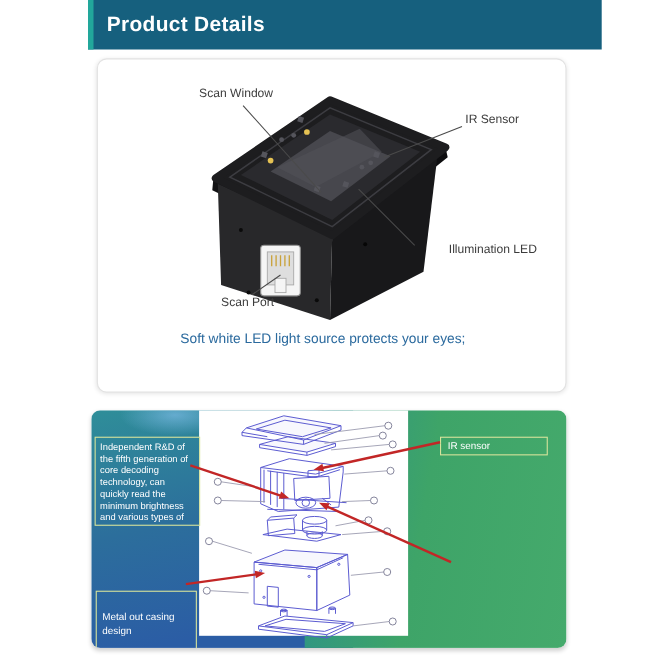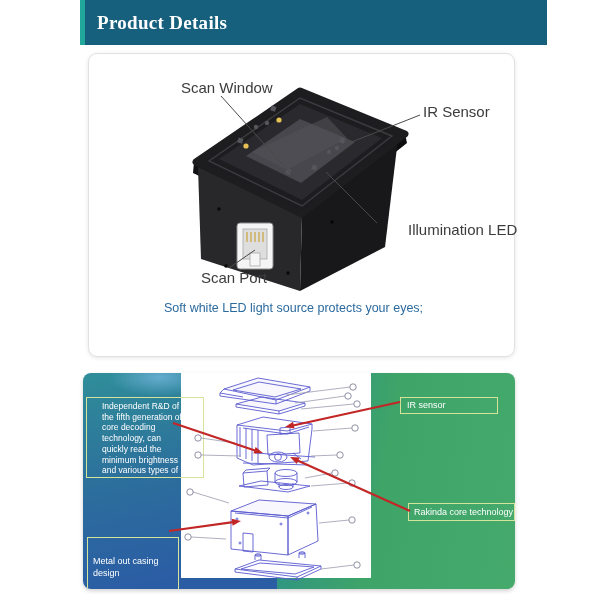--- a/index.html
+++ b/index.html
@@ -4,28 +4,28 @@
 <style>
   html,body{margin:0;padding:0;background:#fff;}
   .page{position:relative;width:600px;height:600px;background:#fff;overflow:hidden;
         font-family:"Liberation Sans",sans-serif;}
 
   
   .header{position:absolute;left:80px;top:0;width:467px;height:45px;
           background:var(--header-bg,#16607E);display:flex;align-items:center;}
   .header-accent{position:absolute;left:0;top:0;width:5px;height:45px;
           background:var(--header-accent,#22A79B);}
-  .header h1{margin:0 0 0 17px;color:#fff;font-size:19px;font-weight:bold;letter-spacing:.3px;font-family:Liberation Serif, serif;}
+  .header h1{margin:0 0 0 17px;color:#fff;font-size:19px;font-weight:bold;letter-spacing:.3px;}
 
   
   .photo-card{position:absolute;left:88px;top:53px;width:425px;height:302px;
           background:#fff;border:1px solid #e2e2e2;border-radius:9px;
           box-shadow:0 1px 4px rgba(0,0,0,.10);}
   .device-svg{position:absolute;left:0;top:0;width:425px;height:302px;}
-  .plabel{position:absolute;font-size:15px;color:var(--label-text,#3C3C3C);white-space:nowrap;}
+  .plabel{position:absolute;font-size:11px;color:var(--label-text,#3C3C3C);white-space:nowrap;}
   .lbl-scan{left:92px;top:25px;}
   .lbl-ir{left:334px;top:49px;}
   .lbl-ill{left:291px;top:167px;margin-left:28px;}
   .lbl-data{left:112px;top:215px;}
   .caption{position:absolute;left:0;right:16px;top:244px;text-align:center;
            color:var(--caption-text,#2B6A9E);font-size:12.5px;line-height:20px;}
 
   
   .diagram-section{position:absolute;left:83px;top:373px;width:432px;height:216px;
            border-radius:8px;overflow:hidden;box-shadow:0 2px 4px rgba(0,0,0,.18);}
@@ -33,21 +33,21 @@
            background:
              radial-gradient(ellipse 70px 26px at 32% 2%, rgba(130,190,235,.65), rgba(130,190,235,0) 72%),
              linear-gradient(168deg, var(--panel-blue-top,#2F8E99) 0%, #2C6E9C 45%, var(--panel-blue-bottom,#2B5DA5) 85%);}
   .bg-right{position:absolute;left:45%;top:0;width:55%;height:100%;
            background:linear-gradient(100deg, rgba(47,149,131,0) 0%, var(--panel-green-left,#2F9583) 10%,
              #3EA468 45%, var(--panel-green-right,#45AA6C) 100%);}
   .white-panel{position:absolute;left:98px;top:0;width:190px;height:205px;background:#fff;z-index:1;}
   .diagram-svg{position:absolute;left:0;top:0;width:432px;height:216px;z-index:3;pointer-events:none;}
   .callout-box{position:absolute;z-index:2;color:#fff;
            border:1px solid var(--callout-border,#D6E39B);}
-  .box-rd{left:3px;top:24px;width:86px;height:73px;font-size:8.5px;line-height:1.26;padding:3px 15px;}
+  .box-rd{left:3px;top:24px;width:86px;height:73px;font-size:8.5px;line-height:1.26;padding:3px 4px;}
   .box-ir{left:317px;top:24px;width:84px;height:13px;font-size:9px;line-height:13px;padding:1px 6px;}
   .box-core{left:325px;top:130px;width:95px;height:14px;font-size:9px;line-height:14px;padding:1px 5px;white-space:nowrap;}
   .box-metal{left:4px;top:164px;width:80px;height:32px;font-size:9px;line-height:1.3;padding:18px 5px;}
 
   
   .blue{stroke:var(--diagram-blue,#5A5AD0);stroke-width:.9;fill:none;stroke-linejoin:round;}
   .blue-f{stroke:var(--diagram-blue,#5A5AD0);stroke-width:.9;fill:rgba(90,90,210,0.05);stroke-linejoin:round;}
   .leader{stroke:#9a9aae;stroke-width:.8;fill:none;}
   .ccirc{stroke:#83839a;stroke-width:.9;fill:#fff;}
   .red{stroke:var(--arrow-red,#C22626);stroke-width:2.2;fill:none;}
@@ -122,21 +122,20 @@
     </div>
   </div>
 
   <div class="diagram-section">
     <div class="bg-left"></div>
     <div class="bg-right"></div>
     <div class="white-panel"></div>
 
     <div class="callout-box box-rd">Independent R&amp;D of the fifth generation of core decoding technology, can quickly read the minimum brightness and various types of</div>
     <div class="callout-box box-ir">IR sensor</div>
-    <div class="callout-box box-core">Rakinda core technology</div>
     <div class="callout-box box-metal">Metal out casing design</div>
 
     <svg class="diagram-svg" viewBox="0 0 432 216">
 
       <g>
         <polygon class="blue-f" points="141,16 175,5 227,14 193,27"></polygon>
         <polygon class="blue" points="150,17 176,9 218,16 192,24"></polygon>
         <path class="blue" d="M141,16 L137,20 L137,23 L193,31 L193,27 M137,20 L160,24 M227,14 L227,18 L193,31"></path>
       </g>
 

